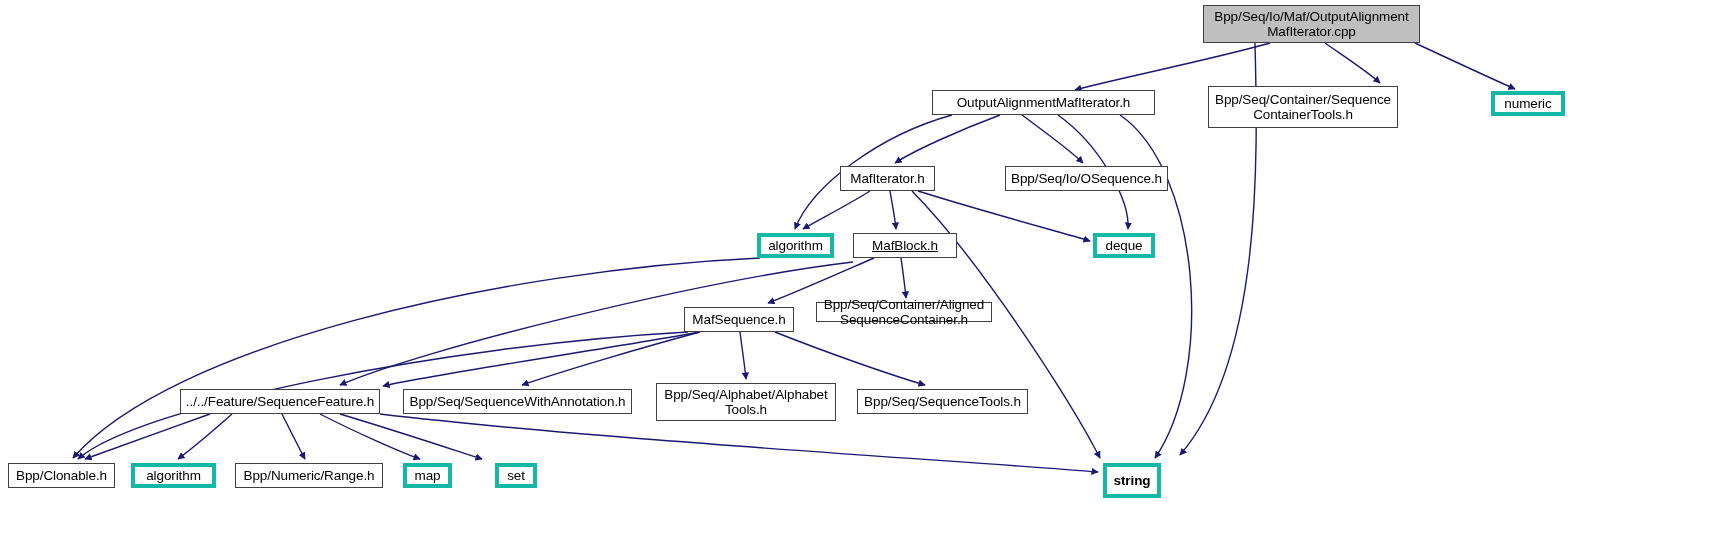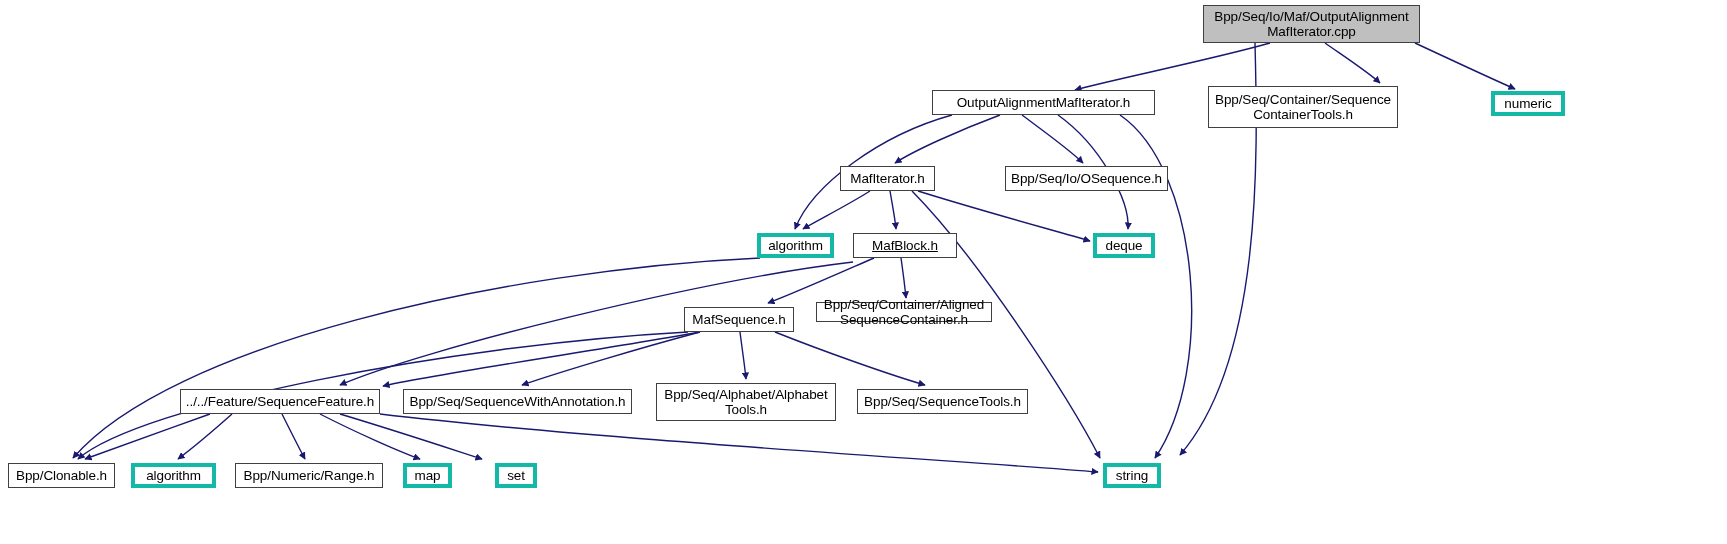--- a/index.html
+++ b/index.html
@@ -108,16 +108,16 @@
       <div class="node" style="left: 180px; top: 389px; width: 200px; height: 25px;">../../Feature/SequenceFeature.h</div>
       <div class="node" style="left: 403px; top: 389px; width: 229px; height: 25px;">Bpp/Seq/SequenceWithAnnotation.h</div>
       <div class="node" style="left: 656px; top: 383px; width: 180px; height: 38px;">Bpp/Seq/Alphabet/Alphabet
 Tools.h</div>
       <div class="node" style="left: 857px; top: 389px; width: 171px; height: 25px;">Bpp/Seq/SequenceTools.h</div>
       <div class="node" style="left: 8px; top: 463px; width: 107px; height: 25px;">Bpp/Clonable.h</div>
       <div class="node system" style="left: 131px; top: 463px; width: 85px; height: 25px;">algorithm</div>
       <div class="node" style="left: 235px; top: 463px; width: 148px; height: 25px;">Bpp/Numeric/Range.h</div>
       <div class="node system" style="left: 403px; top: 463px; width: 49px; height: 25px;">map</div>
       <div class="node system" style="left: 471px; top: 463px; width: 42px; height: 25px; margin-left: 24px;">set</div>
-      <div class="node system" style="left: 1103px; top: 463px; width: 58px; height: 25px;">string</div>
+      <div class="node system" style="left: 1103px; top: 463px; width: 58px; height: 35px; font-weight: bold;">string</div>
     </div>
 
 </div>
 
 </body></html>

